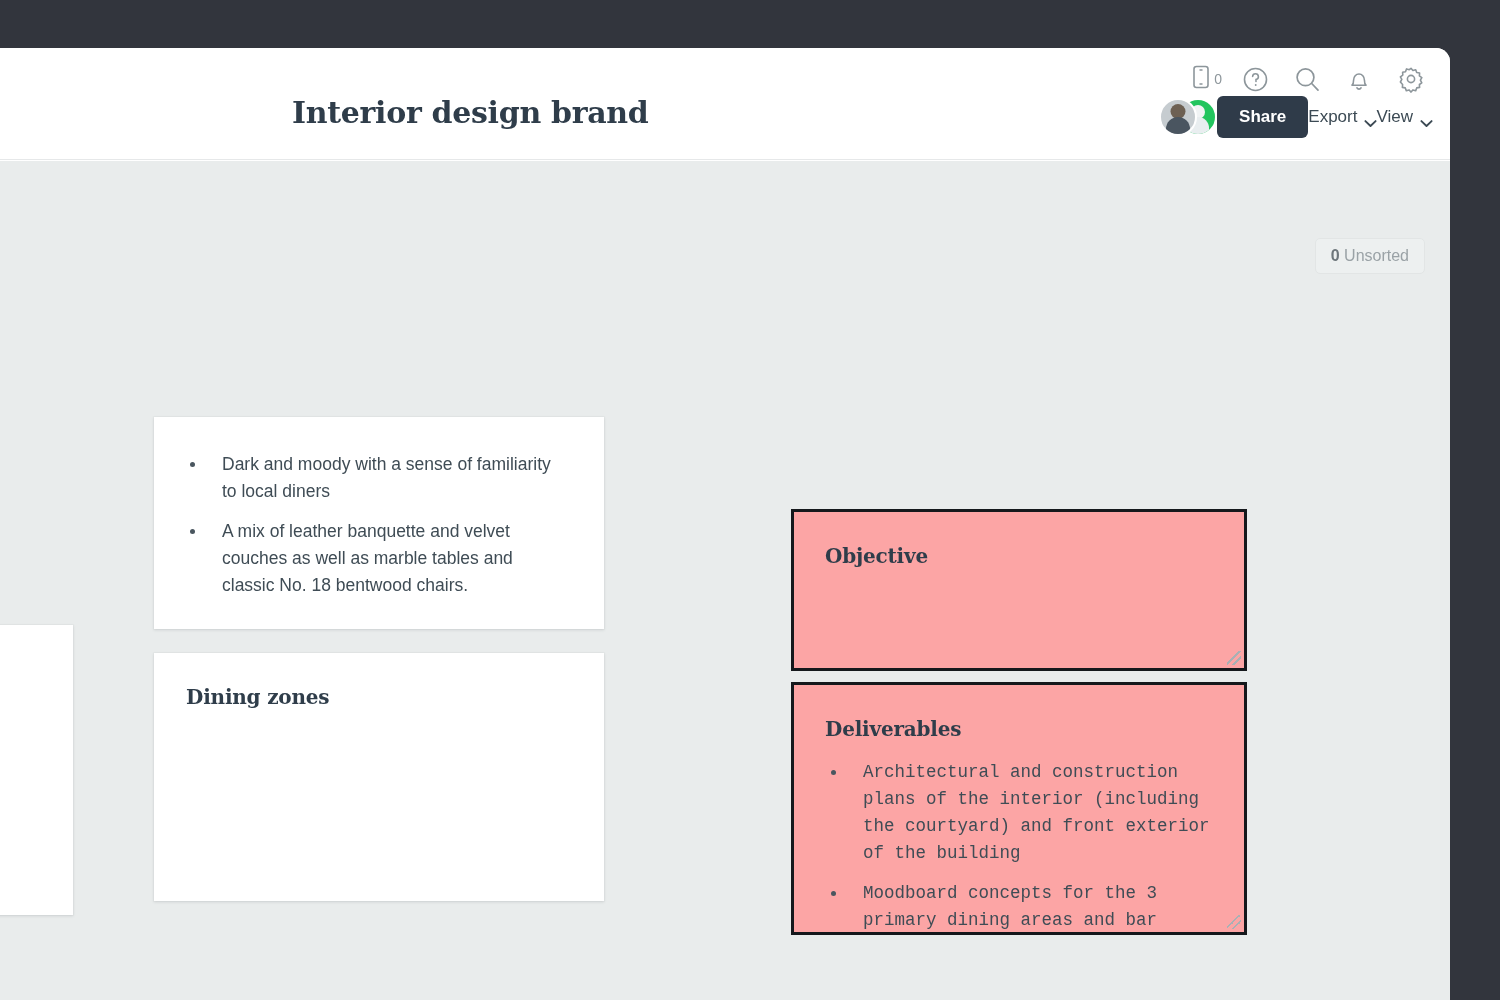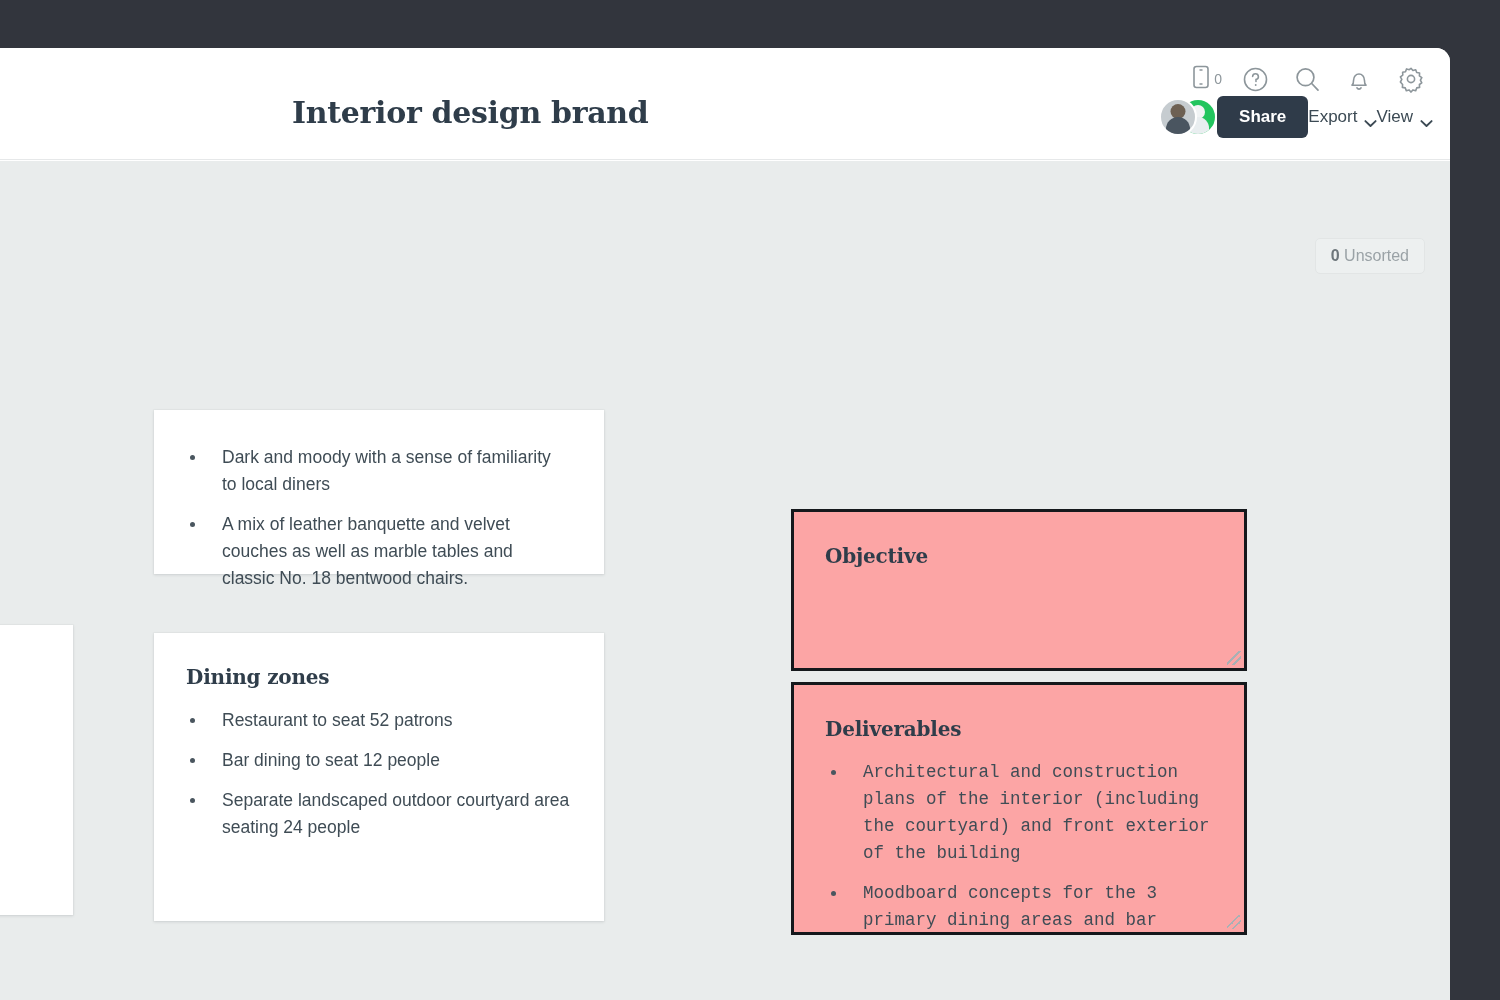--- a/index.html
+++ b/index.html
@@ -144,29 +144,29 @@
     width: 328px; height: 290px;
   }
   #card-left-partial .body {
     padding: 78px 0 0 30px;
     font-size: 17.5px; line-height: 27px; color: #3f4c55;
   }
   #card-left-partial .body p + p { margin-top: 53px; }
 
   
   #card-mood {
-    left: 214px; top: 249px;
-    width: 450px; height: 164px;
+    left: 214px; top: 256px;
+    width: 450px; height: 212px;
   }
   #card-mood ul { padding: 34px 34px 0 30px; }
 
   
   #card-dining {
-    left: 214px; top: 472px;
-    width: 450px; height: 288px;
+    left: 214px; top: 492px;
+    width: 450px; height: 248px;
   }
   #card-dining .card-title { padding: 32px 0 0 32px; }
   #card-dining ul { padding: 18px 28px 0 30px; }
 
   
   .card-bordered {
     position: absolute;
     background: #fca5a5;
     border: 3px solid #15181c;
   }
@@ -308,25 +308,20 @@
 
     <div class="card" id="card-mood">
       <ul class="bullets">
         <li>Dark and moody with a sense of familiarity to local diners</li>
         <li>A mix of leather banquette and velvet couches as well as marble tables and classic No. 18 bentwood chairs.</li>
       </ul>
     </div>
 
     <div class="card" id="card-dining">
       <div class="card-title">Dining zones</div>
-      <ul class="bullets">
-        <li>Restaurant to seat 52 patrons</li>
-        <li>Bar dining to seat 12 people</li>
-        <li>Separate landscaped outdoor courtyard area seating 24 people</li>
-      </ul>
     </div>
 
     <div class="card-bordered" id="card-objective">
       <div class="card-title">Objective</div>
       <div class="resize-grip"></div>
     </div>
 
     <div class="card-bordered" id="card-deliverables">
       <div class="card-title">Deliverables</div>
       <ul class="bullets">

